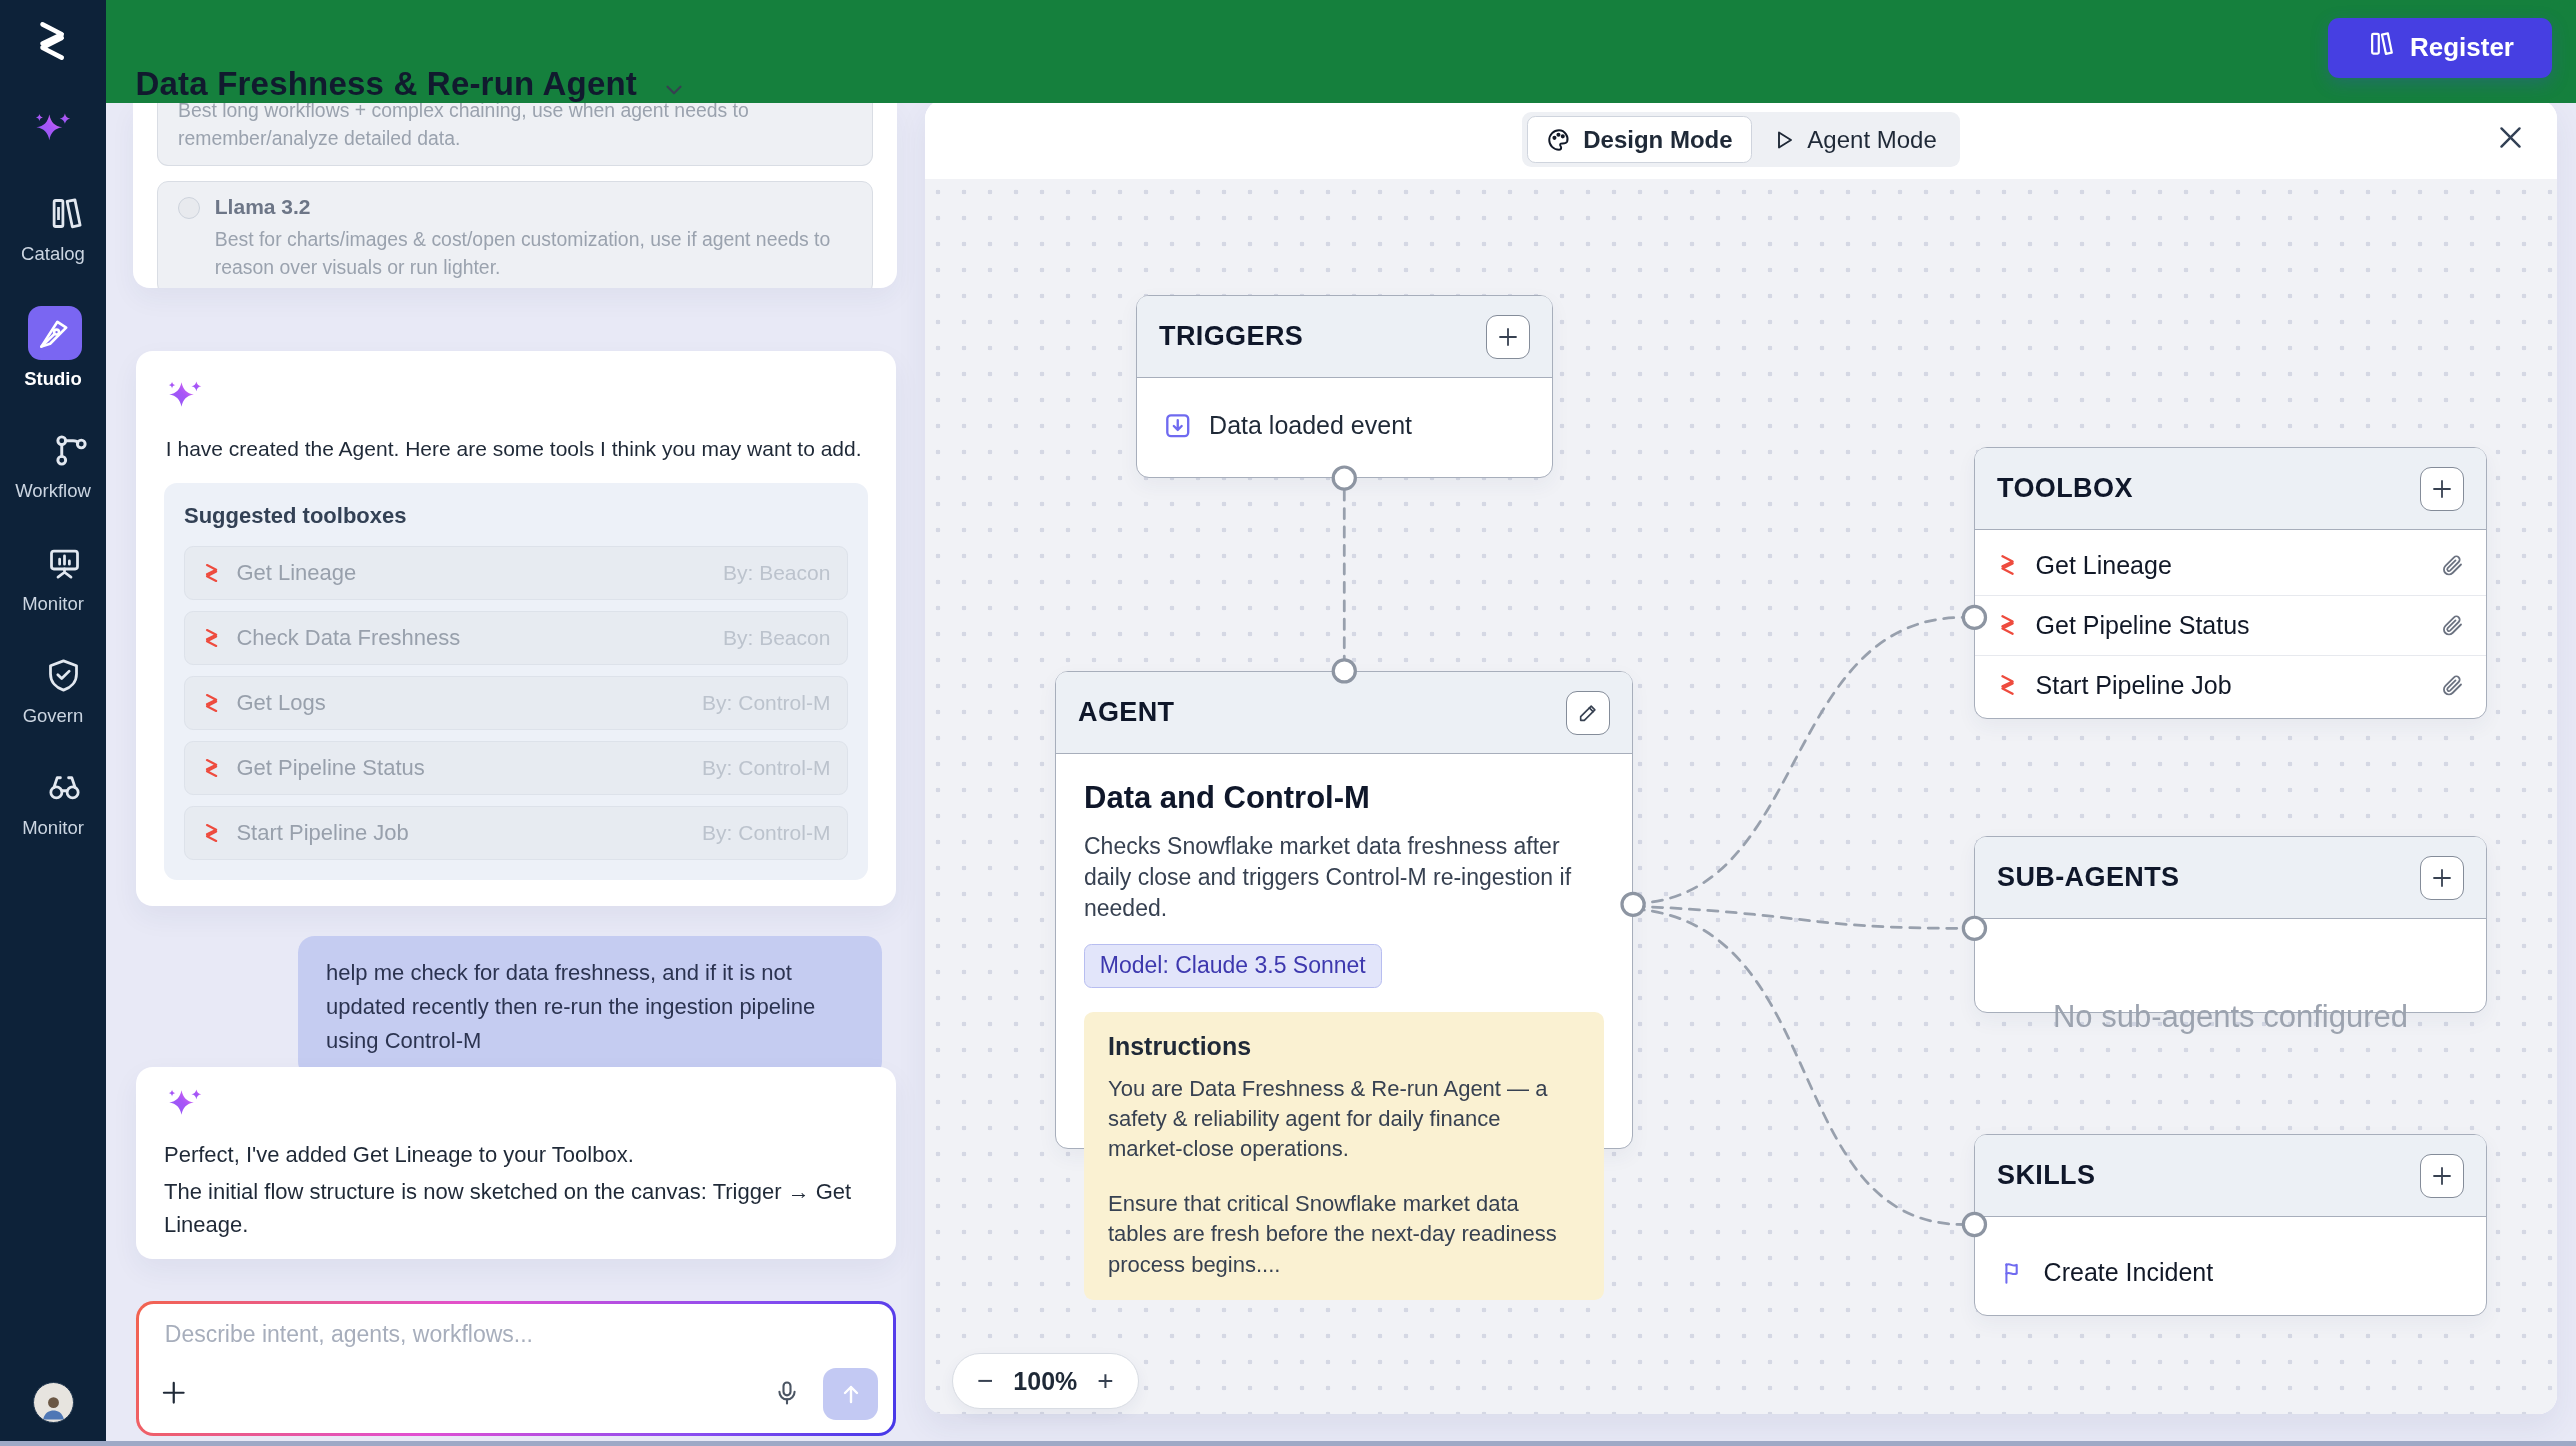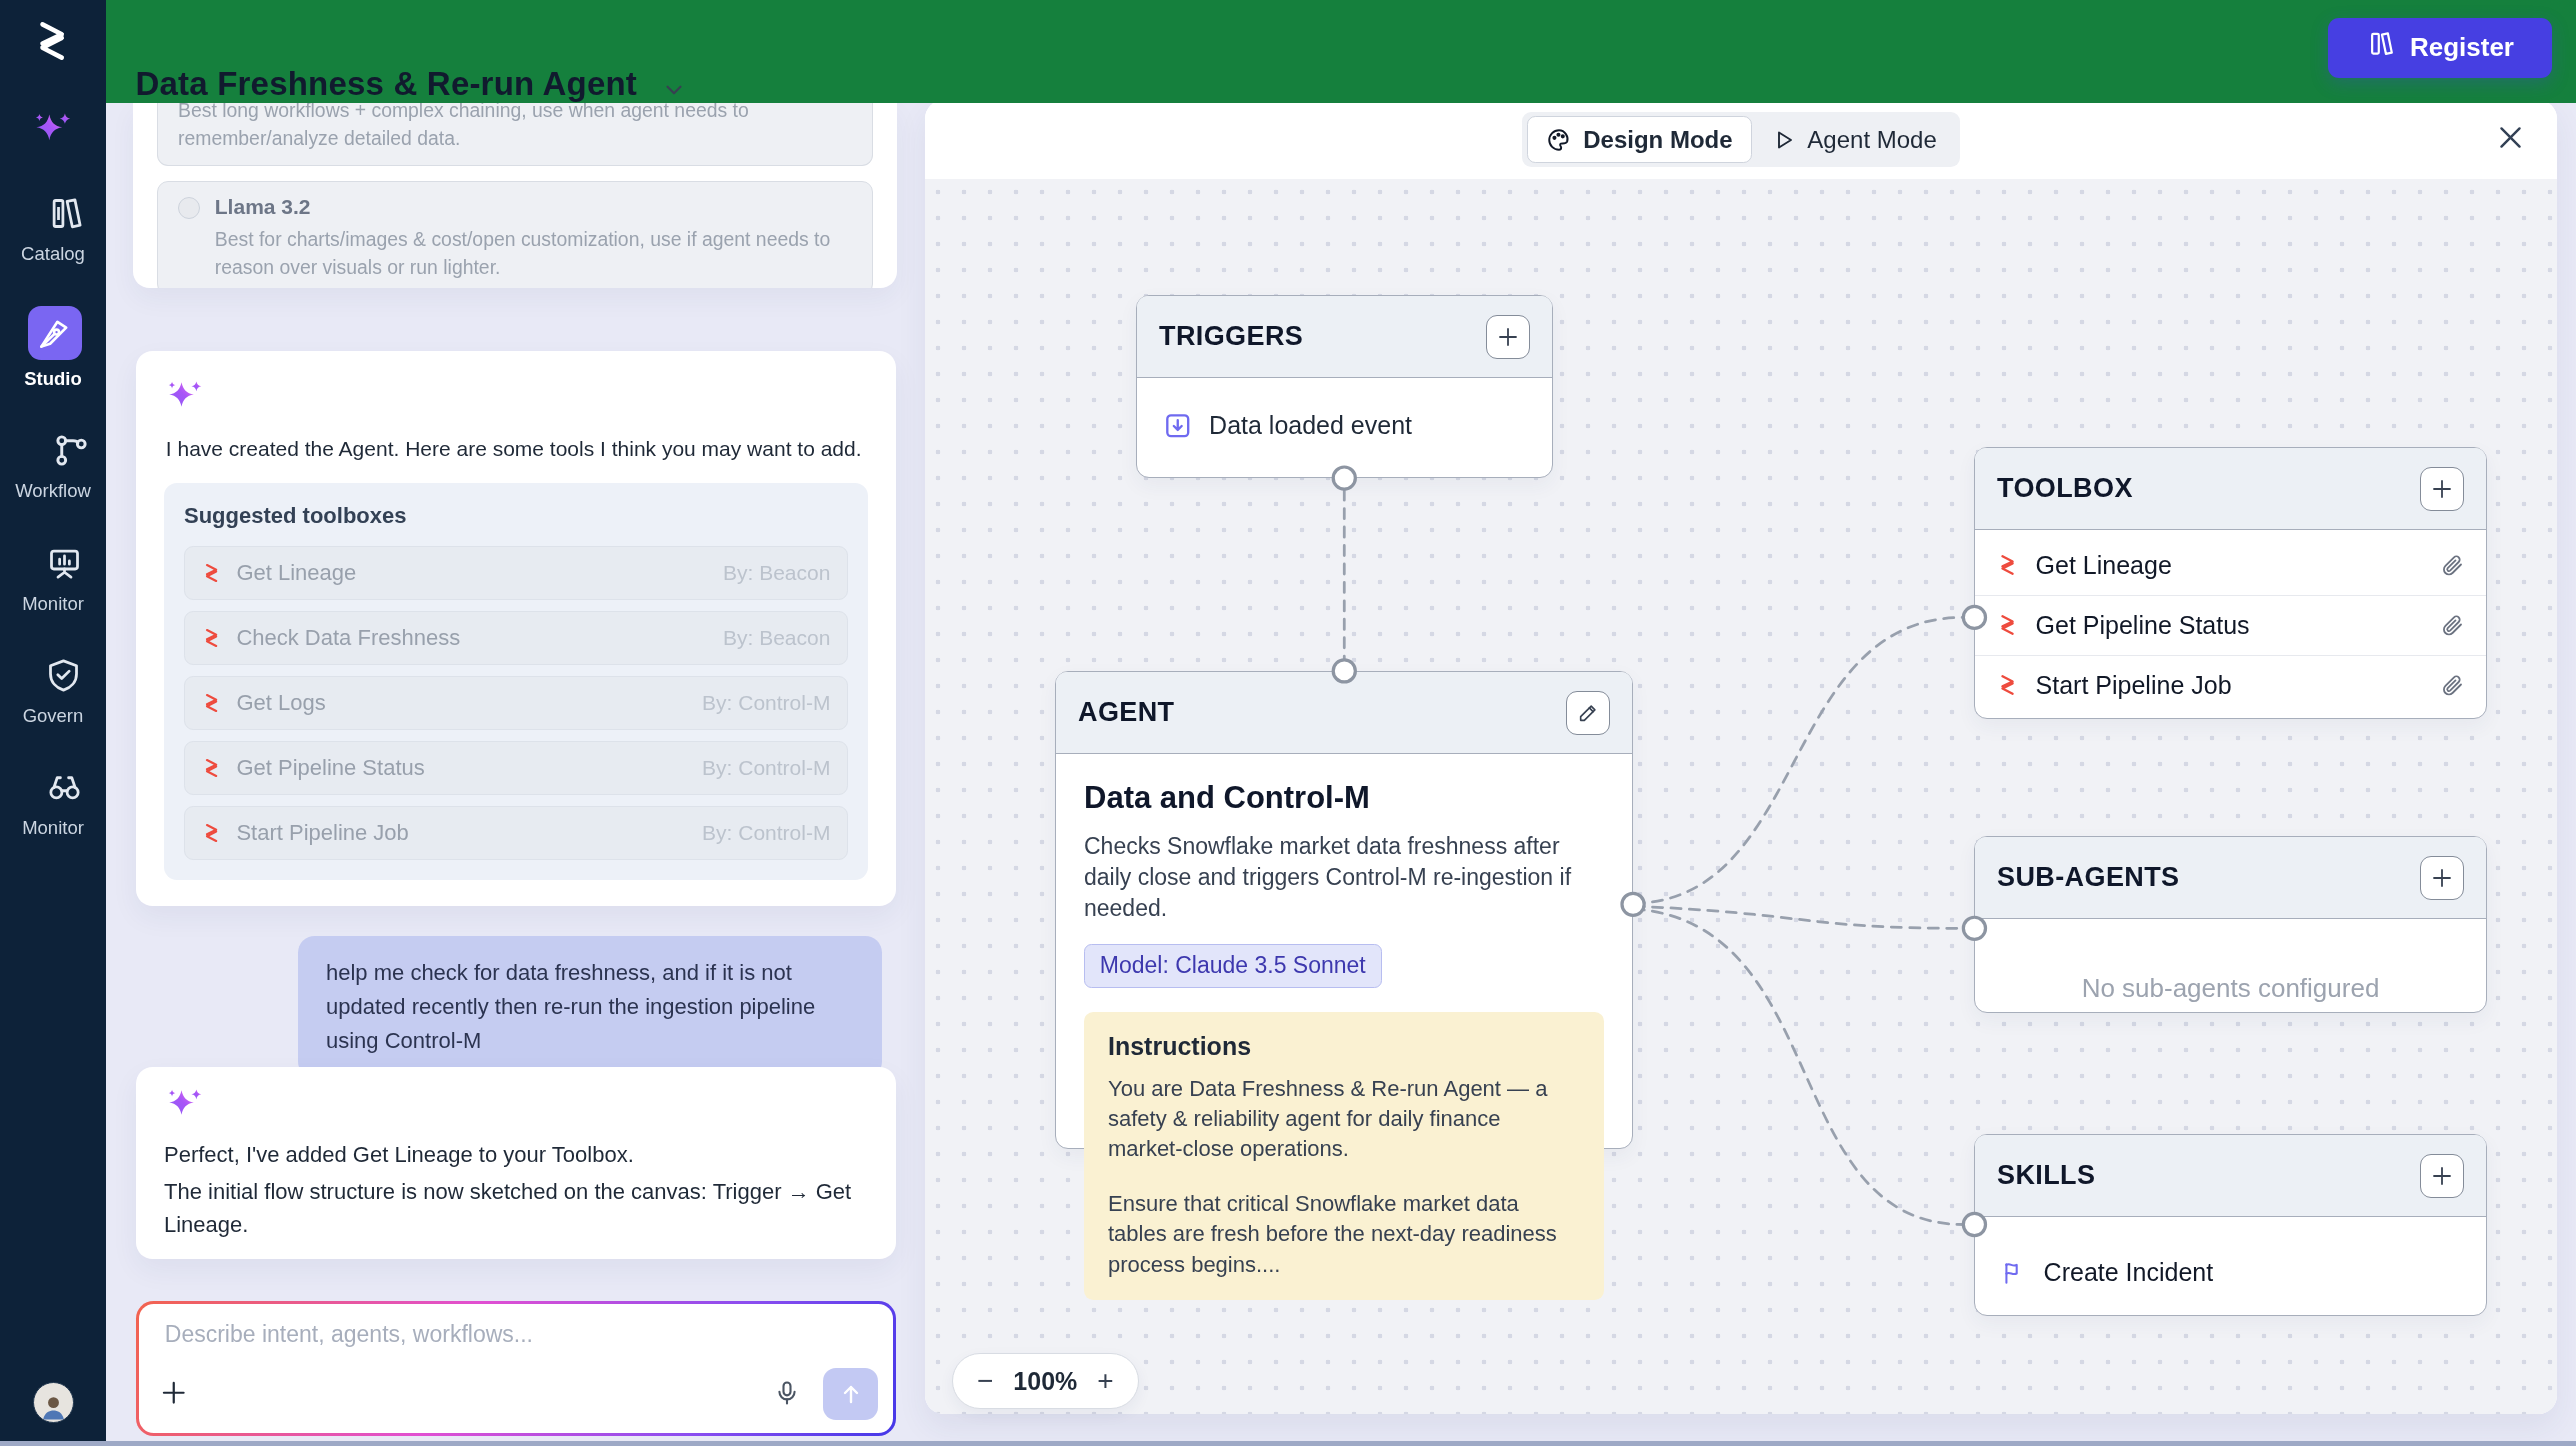--- a/index.html
+++ b/index.html
@@ -102,21 +102,21 @@
   .instr-title{font-size:25px;font-weight:700;color:#1f2937;margin-bottom:13px;}
   .instr-p{font-size:22px;color:#374151;line-height:1.38;}
   .instr-p + .instr-p{margin-top:24px;}
 
   .tb-row{display:flex;align-items:center;gap:16.6px;height:59px;padding:0 22px;}
   .tb-row + .tb-row{border-top:1.4px solid #e7e9ee;}
   .tb-label{font-size:25px;font-weight:500;color:#111827;}
   .tb-clip{margin-left:auto;display:flex;align-items:center;}
   .tb-body{padding:5.5px 0;}
 
-  .empty-text{font-size:26px;color:#9ca3af;text-align:center;padding:54px 0;}
+  .empty-text{font-size:31px;color:#9ca3af;text-align:center;padding:80px 0;}
 
   .skill-row{display:flex;align-items:center;gap:16.6px;padding:41px 26px;}
   .skill-label{font-size:25px;font-weight:500;color:#111827;}
 
   .zoom-pill{position:absolute;left:952px;top:1353px;height:54px;background:#fff;border:1.4px solid #d8dce3;
     border-radius:922px;display:flex;align-items:center;gap:20px;padding:0 24px;z-index:7;font-size:25px;color:#1f2937;
     box-shadow:0 5.5px 14.8px rgba(40,50,100,.06);}
   .zoom-sign{font-size:28px;color:#374151;cursor:pointer;line-height:1;}
   .zoom-val{font-weight:600;}
 

